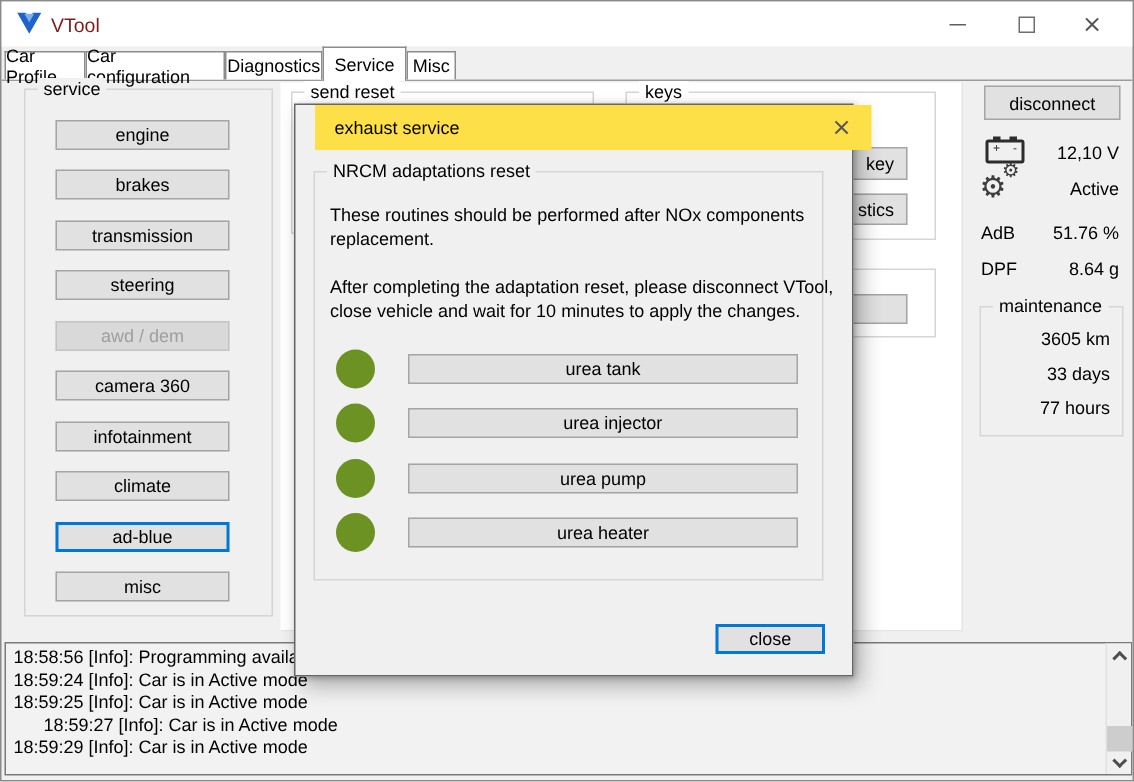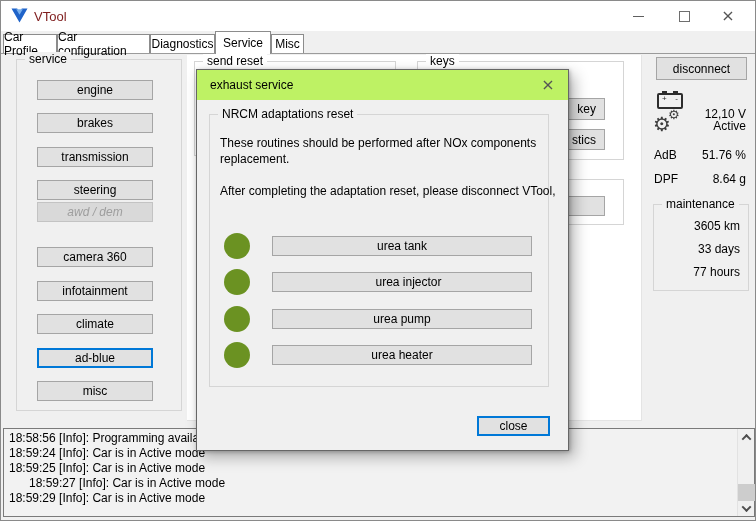--- a/index.html
+++ b/index.html
@@ -60,21 +60,21 @@
   .sb-btn { position:absolute; left:0; width:17px; height:16px; display:flex; align-items:center; justify-content:center; }
   .sb-up { top:0; } .sb-down { bottom:0; }
   .chev { width:7px; height:7px; border-left:2px solid #4e4e4e; border-top:2px solid #4e4e4e; }
   .chev.up { transform:rotate(45deg) translate(1px,1px); }
   .chev.down { transform:rotate(225deg) translate(1px,1px); }
   .sb-thumb { position:absolute; left:0; top:55px; width:17px; height:17px; background:#cdcdcd; }
 
   
   .dialog { position:absolute; left:195px; top:68px; width:373px; height:382px; background:#f0f0f0;
             border:1px solid #666; box-shadow:5px 6px 14px rgba(0,0,0,0.30), 1px 1px 4px rgba(0,0,0,0.25); z-index:10; }
-  .dlg-titlebar { position:absolute; left:0; top:0; width:100%; height:30px; background:#bef264; }
+  .dlg-titlebar { position:absolute; left:13px; top:0; width:100%; height:30px; background:#fde047; }
   .dlg-title { position:absolute; left:13px; top:8px; color:#000; }
   .dlg-close { position:absolute; right:0; top:0; width:40px; height:30px; display:flex; align-items:center; justify-content:center; }
   .dlg-gb { position:absolute; left:12px; top:44px; width:340px; height:273px; border:1px solid #d5d5d5; }
   .dlg-text { position:absolute; left:23px; color:#000; white-space:nowrap; }
   .circle { position:absolute; left:27px; width:26px; height:26px; border-radius:50%; background:#6b9222; }
   .urea-btn { left:75px; width:260px; height:20px; }
   .close-btn { left:280px; top:346px; width:73px; height:20px; }
 </style>
 </head>
 <body>
@@ -106,21 +106,21 @@
   <div class="tab" style="left:270px; width:33px;">Misc</div>
 
   <div class="white-panel"></div>
 
   <div class="gb" style="left:15px; top:58px; width:166px; height:352px;">
     <span class="gb-label">service</span>
     <div class="btn" style="left:20px; top:20px;  width:116px; height:20px;">engine</div>
     <div class="btn" style="left:20px; top:53px;  width:116px; height:20px;">brakes</div>
     <div class="btn" style="left:20px; top:87px;  width:116px; height:20px;">transmission</div>
     <div class="btn" style="left:20px; top:120px; width:116px; height:20px;">steering</div>
-    <div class="btn disabled" style="left:20px; top:142px; width:116px; height:20px;font-style:italic;">awd / dem</div>
+    <div class="btn disabled" style="left:20px; top:154px; width:116px; height:20px;">awd / dem</div>
     <div class="btn" style="left:20px; top:187px; width:116px; height:20px;">camera 360</div>
     <div class="btn" style="left:20px; top:221px; width:116px; height:20px;">infotainment</div>
     <div class="btn" style="left:20px; top:254px; width:116px; height:20px;">climate</div>
     <div class="btn focused" style="left:20px; top:288px; width:116px; height:20px;text-align:right;">ad-blue</div>
     <div class="btn" style="left:20px; top:321px; width:116px; height:20px;">misc</div>
   </div>
 
   <div class="gb" style="left:193px; top:60px; width:202px; height:95px;">
     <span class="gb-label on-white">send reset</span>
   </div>
@@ -134,21 +134,21 @@
   <div class="gb" style="left:450px; top:178px; width:173px; height:46px;">
     <div class="btn" style="left:10px; top:16px; width:143px; height:20px;"></div>
   </div>
 
   <div class="btn" style="left:655px; top:56px; width:91px; height:23px; z-index:2;">disconnect</div>
 
   <div class="battery">
       <span>+</span>
       <span>-</span>
     </div>
-  <div class="rvalue" style="left:655px; top:94px;margin-top:12px;">12,10 V</div>
+  <div class="rvalue" style="left:655px; top:94px;">12,10 V</div>
 
   <div class="gears">
     <span class="gear-big">⚙</span>
     <span class="gear-small">⚙</span>
   </div>
   <div class="rvalue" style="left:655px; top:118px;">Active</div>
 
   <div class="rlabel" style="left:653px; top:147px;">AdB</div>
   <div class="rvalue" style="left:655px; top:147px;">51.76 %</div>
 
@@ -185,20 +185,21 @@
       <div class="dlg-close">
           <span class="glyph-x">×</span>
         </div>
     </div>
     <div class="dlg-gb">
       <span class="gb-label">NRCM adaptations reset</span>
     </div>
     <div class="dlg-text" style="top:66px;">These routines should be performed after NOx components</div>
     <div class="dlg-text" style="top:82px;">replacement.</div>
     <div class="dlg-text" style="top:114px;">After completing the adaptation reset, please disconnect VTool,</div>
+    <div class="dlg-text" style="top:130px;">close vehicle and wait for 10 minutes to apply the changes.</div>
 
     <div class="circle" style="top:163px;"></div>
     <div class="btn urea-btn" style="top:166px;text-align:right;">urea tank</div>
     <div class="circle" style="top:199px;"></div>
     <div class="btn urea-btn" style="top:202px;padding-left:13px;">urea injector</div>
     <div class="circle" style="top:236px;"></div>
     <div class="btn urea-btn" style="top:239px;">urea pump</div>
     <div class="circle" style="top:272px;"></div>
     <div class="btn urea-btn" style="top:275px;">urea heater</div>
 

